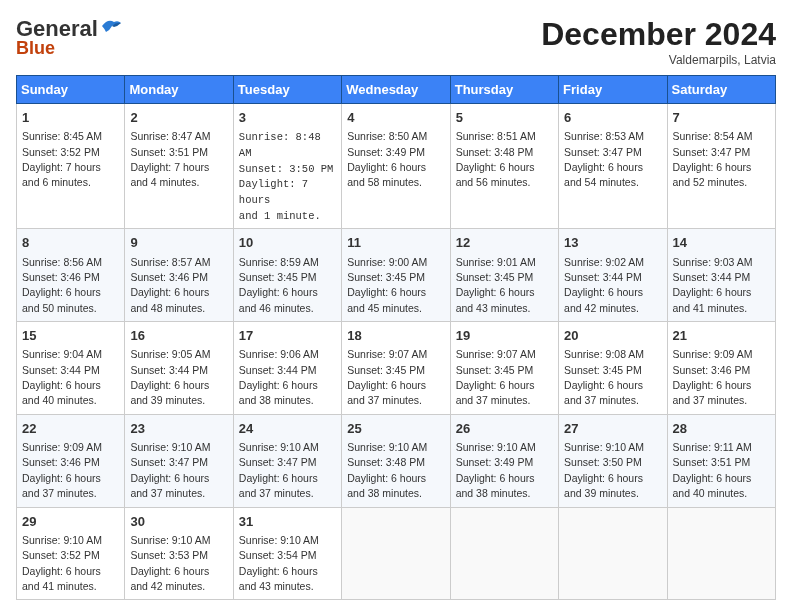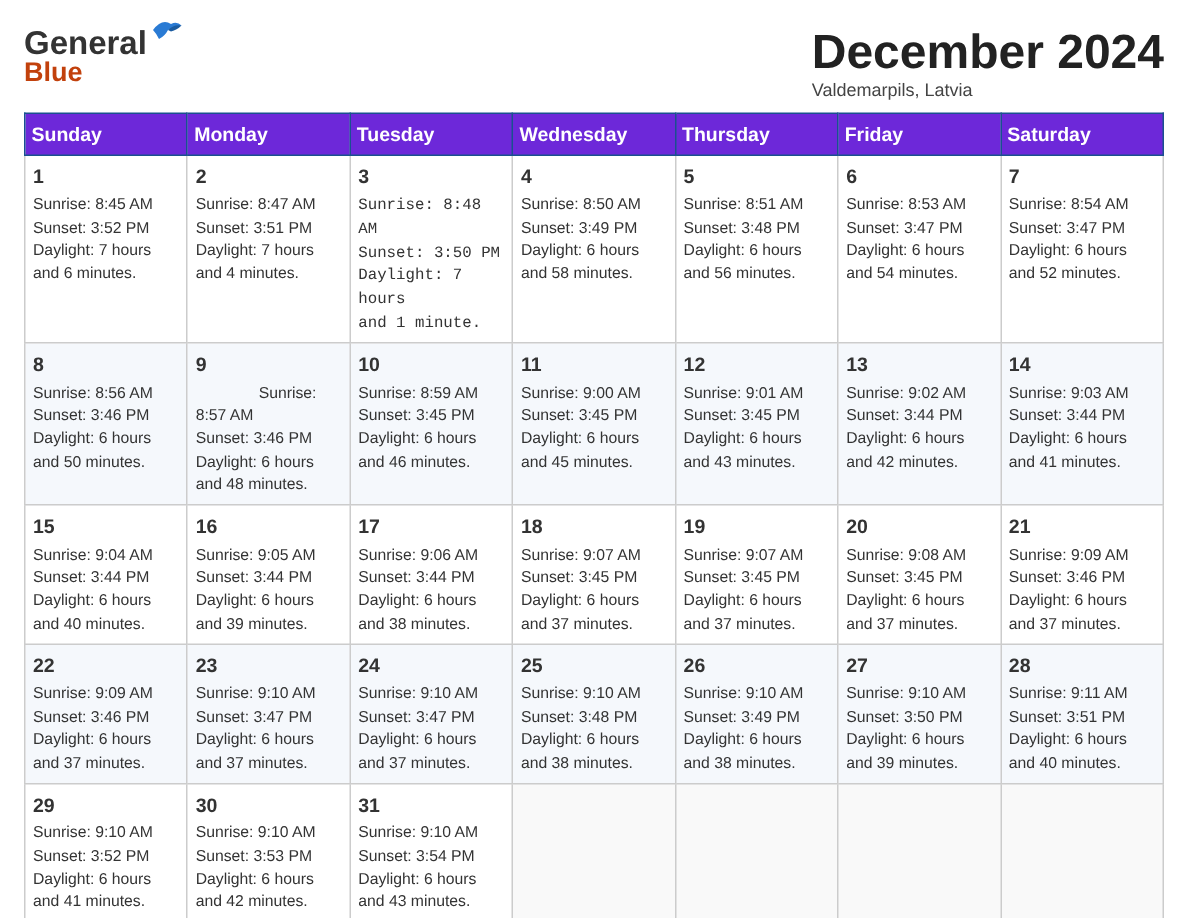--- a/index.html
+++ b/index.html
@@ -15,38 +15,39 @@
       justify-content: space-between;
       align-items: flex-start;
       margin-bottom: 8px;
     }
     .logo {
       display: flex;
       flex-direction: column;
       align-items: flex-start;
     }
     .title-block {
+      text-align: right;
     }
     .title-block h1 {
       font-size: 32px;
       font-weight: bold;
       color: #222;
     }
     .title-block h2 {
       font-size: 12px;
       font-weight: normal;
       color: #444;
     }
     .calendar {
       width: 100%;
       border-collapse: collapse;
       font-size: 11px;
     }
     .calendar thead tr th {
-      background: #6d28d9;
+      background: #3b82f6;
       color: #fff;
       padding: 6px 4px;
       text-align: left;
       font-size: 13px;
       font-weight: bold;
       border: 1px solid #1a5090;
     }
     .calendar tbody tr td {
       vertical-align: top;
       padding: 5px 5px;
@@ -72,21 +73,21 @@
     }
     .empty-cell {
       background: #f9f9f9 !important;
     }
   </style>
 </head>
 <body>
 
 <div class="header">
   <div class="logo">
-    <div style="display:flex;align-items:flex-start;">
+    <div style="display:flex;align-items:center;">
       <span style="font-size:22px;font-weight:bold;color:#333;">General</span>
       <svg width="22" height="18" viewBox="0 0 22 18" style="margin-left:2px;margin-top:-4px;">
         <path d="M2,8 Q8,0 14,4 Q18,2 21,5 Q16,6 12,8 Q10,12 6,14 Q4,10 2,8Z" fill="#2a7bd4"></path>
         <path d="M12,8 Q16,4 21,5 Q18,8 14,9Z" fill="#1a5ba0"></path>
       </svg>
     </div>
     <span style="font-size:18px;font-weight:bold;color:#c2410c;margin-top:-4px;">Blue</span>
   </div>
   <div class="title-block">
     <h1>December 2024</h1>
@@ -135,21 +136,21 @@
         <td><span class="day-num">7</span><span class="day-info" style="white-space: pre-wrap;">Sunrise: 8:54 AM
 Sunset: 3:47 PM
 Daylight: 6 hours
 and 52 minutes.</span></td>
       </tr>
       <tr>
         <td><span class="day-num">8</span><span class="day-info" style="white-space: pre-wrap;">Sunrise: 8:56 AM
 Sunset: 3:46 PM
 Daylight: 6 hours
 and 50 minutes.</span></td>
-        <td><span class="day-num">9</span><span class="day-info" style="white-space: pre-wrap; margin-left: 42px;">Sunrise: 8:57 AM
+        <td><span class="day-num">9</span><span class="day-info" style="white-space: pre-wrap;">Sunrise: 8:57 AM
 Sunset: 3:46 PM
 Daylight: 6 hours
 and 48 minutes.</span></td>
         <td><span class="day-num">10</span><span class="day-info" style="white-space: pre-wrap;">Sunrise: 8:59 AM
 Sunset: 3:45 PM
 Daylight: 6 hours
 and 46 minutes.</span></td>
         <td><span class="day-num">11</span><span class="day-info" style="white-space: pre-wrap;">Sunrise: 9:00 AM
 Sunset: 3:45 PM
 Daylight: 6 hours

